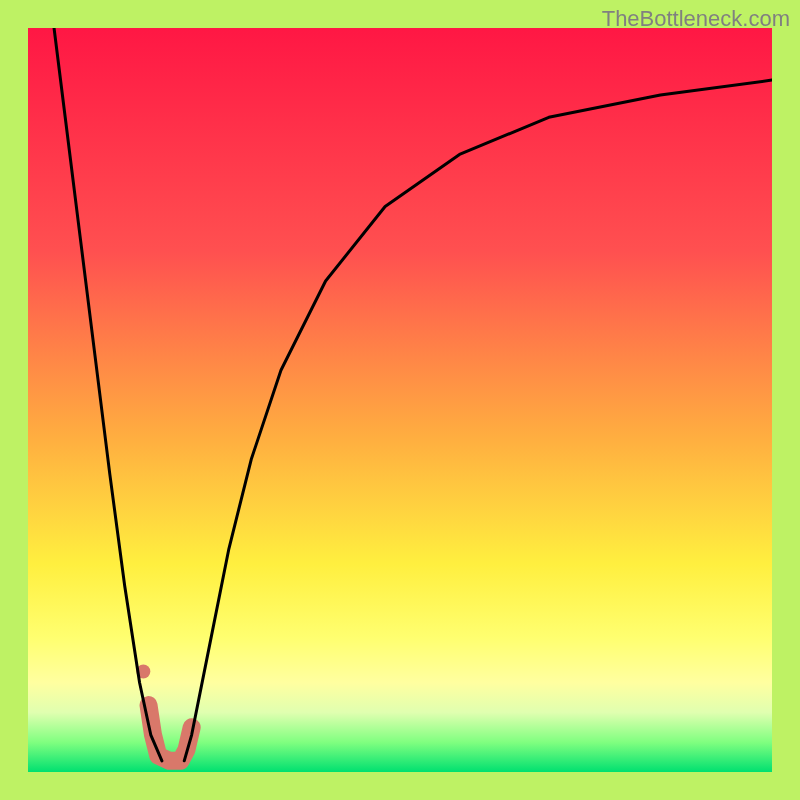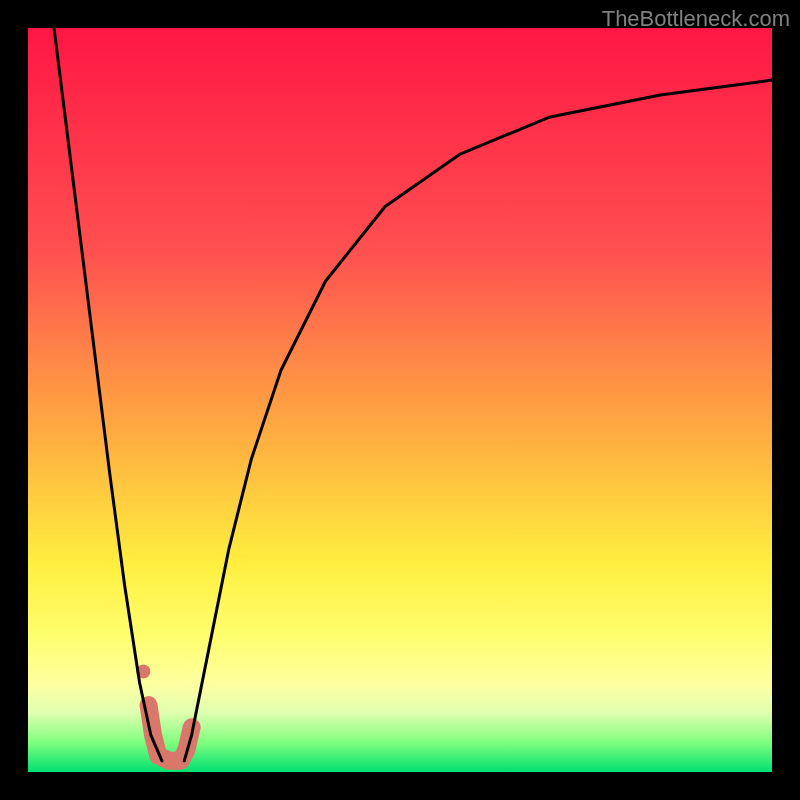--- a/index.html
+++ b/index.html
@@ -7,21 +7,21 @@
     padding: 0;
     width: 800px;
     height: 800px;
     overflow: hidden;
     font-family: Arial, sans-serif;
   }
   .chart-container {
     width: 800px;
     height: 800px;
     position: relative;
-    background: #000000;
+    background: #bef264;
   }
   .plot-area {
     position: absolute;
     left: 28px;
     top: 28px;
     width: 744px;
     height: 744px;
   }
   .watermark {
     position: absolute;

